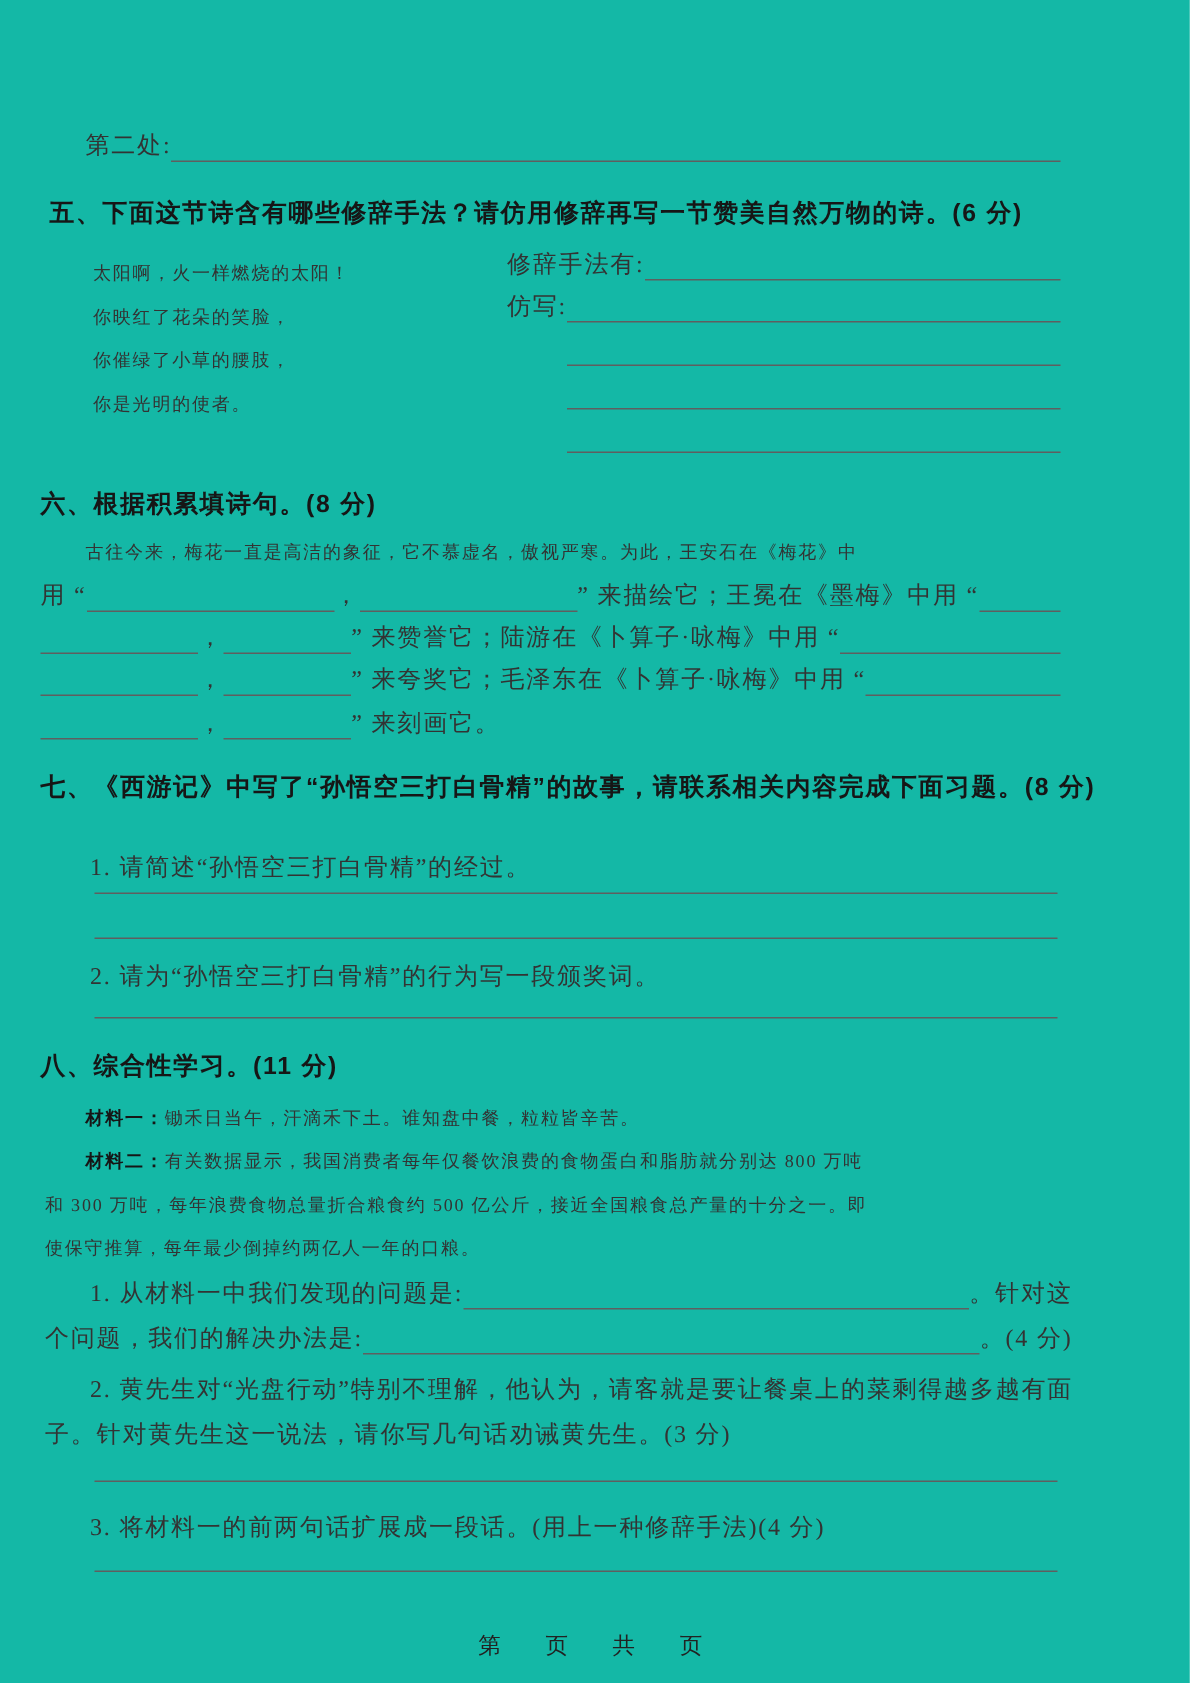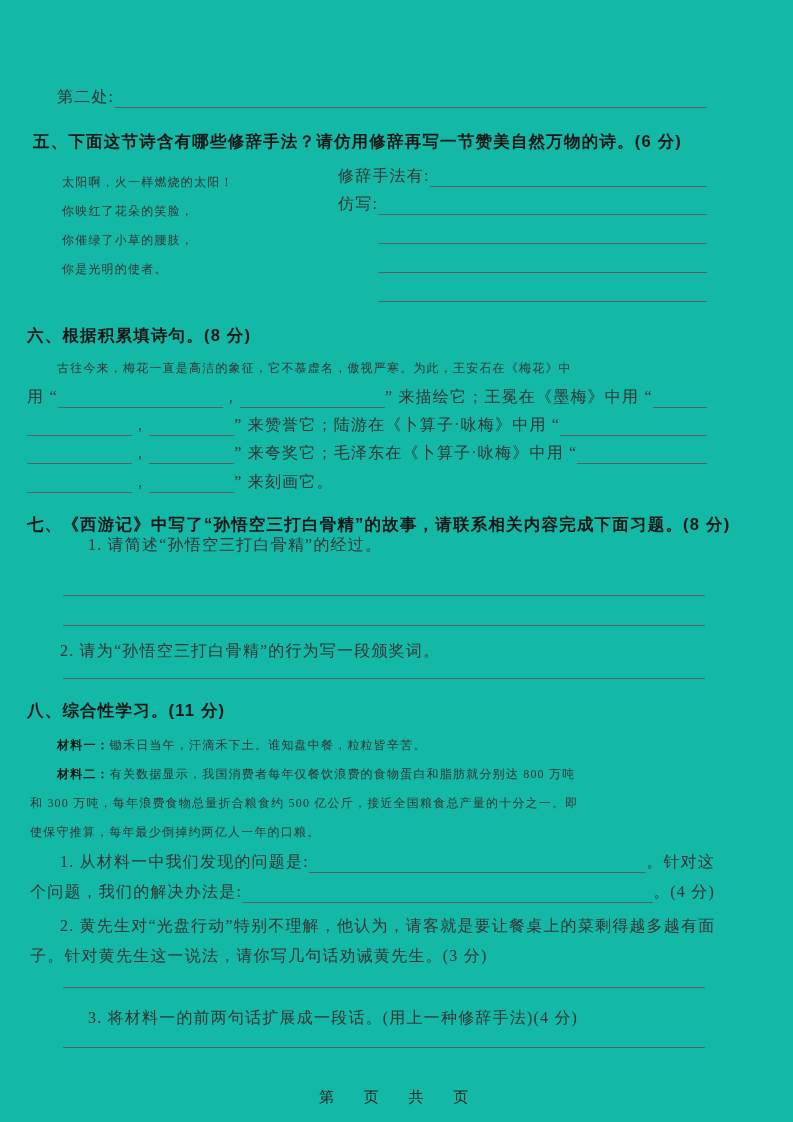--- a/index.html
+++ b/index.html
@@ -99,21 +99,21 @@
   </div>
   <div class="abs fill-row" style="left:27px;top:477px;width:680px;height:16px;">
     <span class="uline" style="width:105px;"></span>
     <span class="txt">，</span>
     <span class="uline" style="width:85px;"></span>
     <span class="txt">” 来刻画它。</span>
     <span class="spacer"></span>
   </div>
 
   <div class="abs heading" style="left:27px;top:514px;">七、《西游记》中写了“孙悟空三打白骨精”的故事，请联系相关内容完成下面习题。(8 分)</div>
-  <div class="abs sub-item" style="left:60px;top:535px;margin-left:28px;">1. 请简述“孙悟空三打白骨精”的经过。</div>
+  <div class="abs sub-item" style="left:60px;top:568px;">1. 请简述“孙悟空三打白骨精”的经过。</div>
   <div class="hline" style="left:63px;top:595px;width:642px;"></div>
   <div class="hline" style="left:63px;top:625px;width:642px;"></div>
   <div class="abs sub-item" style="left:60px;top:641px;">2. 请为“孙悟空三打白骨精”的行为写一段颁奖词。</div>
   <div class="hline" style="left:63px;top:678px;width:642px;"></div>
 
   <div class="abs heading" style="left:27px;top:700px;">八、综合性学习。(11 分)</div>
 
   <div class="abs body-text" style="left:57px;top:738px;white-space:nowrap;">
     <span class="bold-label">材料一：</span><span>锄禾日当午，汗滴禾下土。谁知盘中餐，粒粒皆辛苦。</span>
   </div>
@@ -134,18 +134,18 @@
   <div class="abs fill-row" style="left:30px;top:887px;width:685px;height:16px;">
     <span class="txt">个问题，我们的解决办法是:</span>
     <span class="uline grow"></span>
     <span class="txt">。(4 分)</span>
   </div>
 
   <div class="abs sub-item" style="left:60px;top:916px;white-space:nowrap;">2. 黄先生对“光盘行动”特别不理解，他认为，请客就是要让餐桌上的菜剩得越多越有面</div>
   <div class="abs sub-item" style="left:30px;top:946px;white-space:nowrap;">子。针对黄先生这一说法，请你写几句话劝诫黄先生。(3 分)</div>
   <div class="hline" style="left:63px;top:987px;width:642px;"></div>
 
-  <div class="abs sub-item" style="left:60px;top:1008px;white-space:nowrap;margin-left:28px;">3. 将材料一的前两句话扩展成一段话。(用上一种修辞手法)(4 分)</div>
+  <div class="abs sub-item" style="left:60px;top:1008px;white-space:nowrap;">3. 将材料一的前两句话扩展成一段话。(用上一种修辞手法)(4 分)</div>
   <div class="hline" style="left:63px;top:1047px;width:642px;"></div>
 
   <div class="abs footer" style="left:50%;top:1088px;transform:translateX(-50%);">第 页 共 页</div>
 
 </div>
 
 </body></html>

